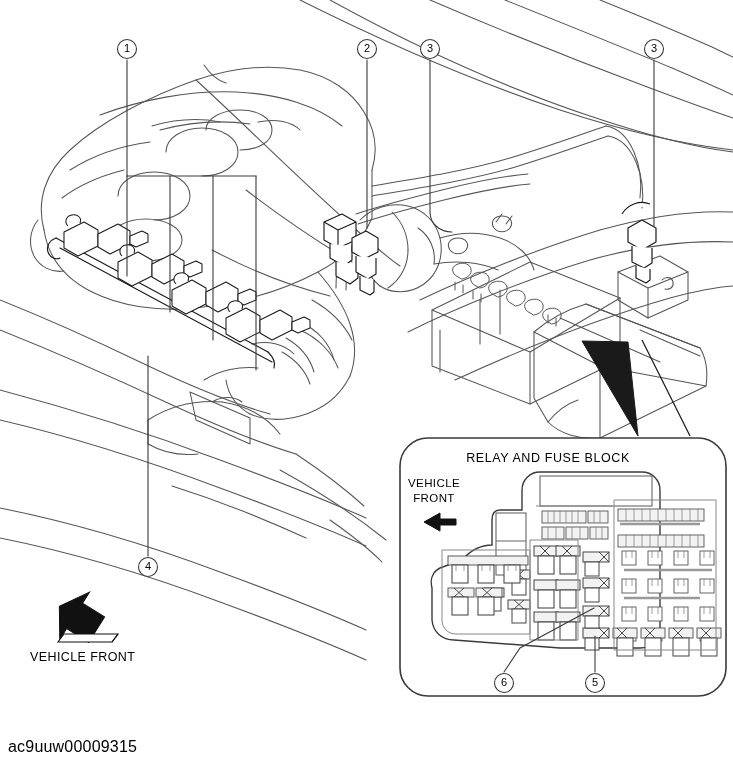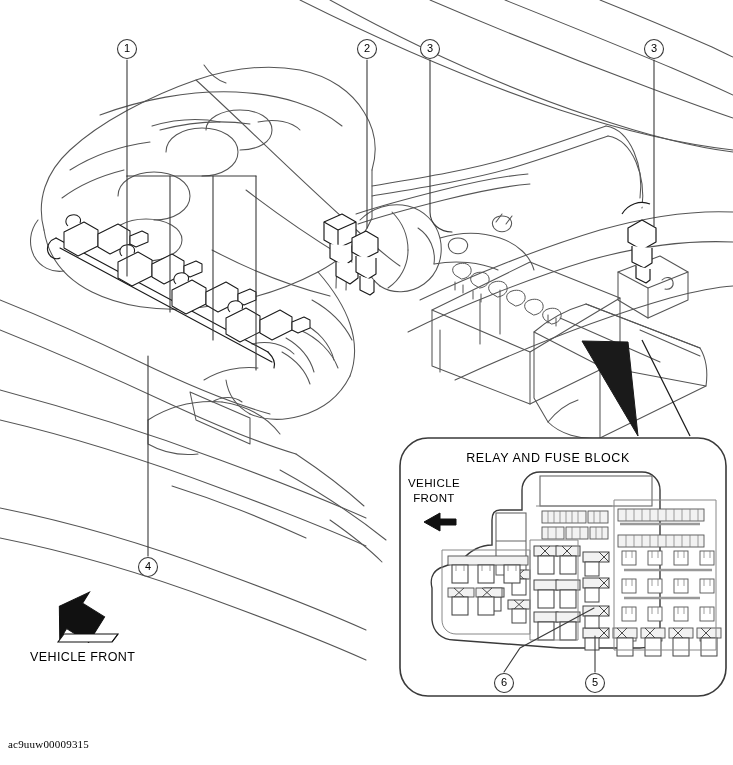--- a/index.html
+++ b/index.html
@@ -28,24 +28,24 @@
     left: 0;
     top: 0;
     width: 733px;
     height: 765px;
     display: block;
   }
   .figure-id {
     position: absolute;
     left: 8px;
     top: 738px;
-    font-size: 11px;
+    font-size: 16px;
     letter-spacing: 0.2px;
     color: #000;
-    font-family: Liberation Serif, serif;
+    font-family: Liberation Sans, sans-serif;
     white-space: nowrap;
   }
   text {
     font-family: "Liberation Sans", sans-serif;
     fill: #000;
   }
   .callout-num {
     font-size: 11px;
     text-anchor: middle;
     dominant-baseline: middle;

